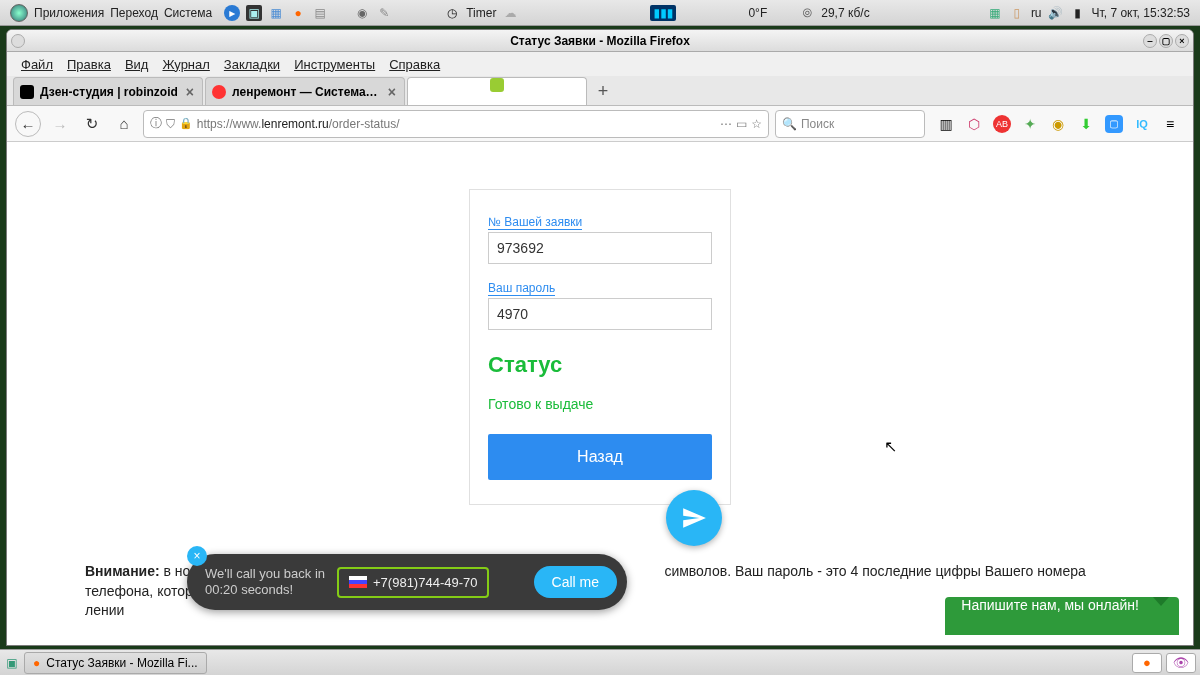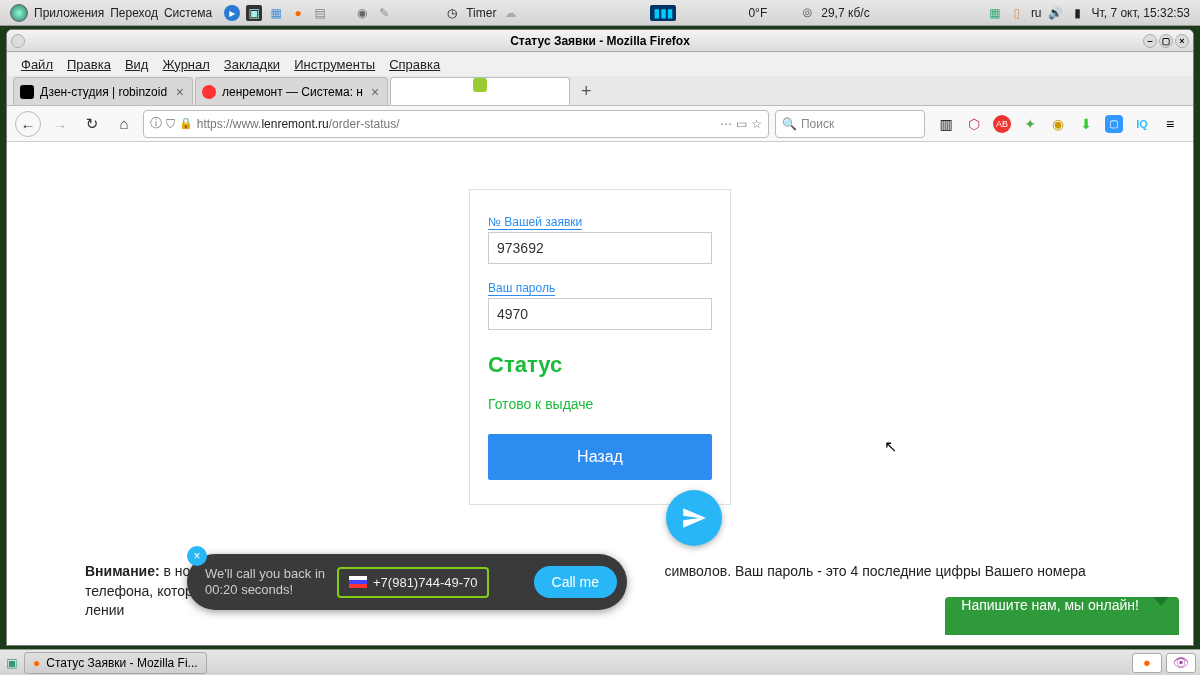--- a/index.html
+++ b/index.html
@@ -17,21 +17,21 @@
 .ff-title { height: 22px; background: linear-gradient(#f4f4f4,#dcdcdc); display: flex; align-items: center; justify-content: center; font-weight: bold; font-size: 12px; position: relative; border-bottom:1px solid #aaa; }
 .ff-title .win-btns { position: absolute; right: 4px; display: flex; gap: 2px; }
 .ff-title .win-btns span { width:14px; height:14px; border-radius:50%; background:#ddd; border:1px solid #aaa; font-size:9px; display:flex; align-items:center; justify-content:center; }
 .ff-title .win-btn-left { position:absolute; left:4px; width:14px; height:14px; border-radius:50%; background:#ddd; border:1px solid #aaa; }
 
 .ff-menubar { height: 24px; display: flex; align-items: center; gap: 14px; padding: 0 14px; background:#f0f0f0; font-size: 13px; }
 .ff-menubar span { color:#222; }
 .ff-menubar span u { text-decoration: underline; }
 
 .ff-tabs { height: 30px; background:#e8e8e8; display:flex; align-items:flex-end; padding:0 6px; border-bottom:1px solid #bbb; }
-.tab { height:28px; min-width:180px; max-width:200px; background:#d8d8d8; border:1px solid #bbb; border-bottom:none; border-radius:4px 4px 0 0; display:flex; align-items:center; padding:0 6px; gap:6px; margin-right:2px; font-size:12px; overflow:hidden; }
+.tab { height:28px; min-width:180px; max-width:200px; background:#d8d8d8; border:1px solid #bbb; border-bottom:none; border-radius:4px 4px 0 0; display:flex; align-items:center; padding:0 6px; gap:6px; margin-right:2px; font-size:12px; overflow:hidden;font-weight:bold; }
 .tab.active { background:#fff;flex-direction:column; }
 .tab .favicon { width:14px; height:14px; border-radius:3px; flex-shrink:0; }
 .tab .favicon.dzen { background:#000; }
 .tab .favicon.yandex { background:#f33; border-radius:50%; }
 .tab .favicon.lenr { background:#9c3; }
 .tab .label { flex:1; white-space:nowrap; overflow:hidden; text-overflow:ellipsis; }
 .tab .close { color:#666; font-size:14px; padding:0 2px; }
 .newtab { width:28px; height:28px; display:flex; align-items:center; justify-content:center; font-size:18px; color:#555; }
 
 .ff-toolbar { height:36px; background:#f8f8f8; border-bottom:1px solid #ccc; display:flex; align-items:center; padding:0 8px; gap:6px; }

